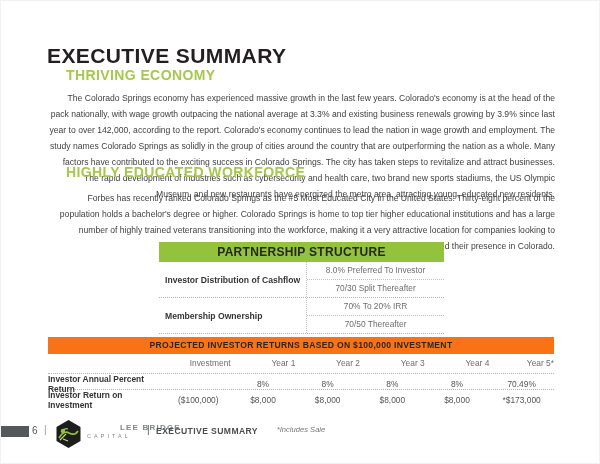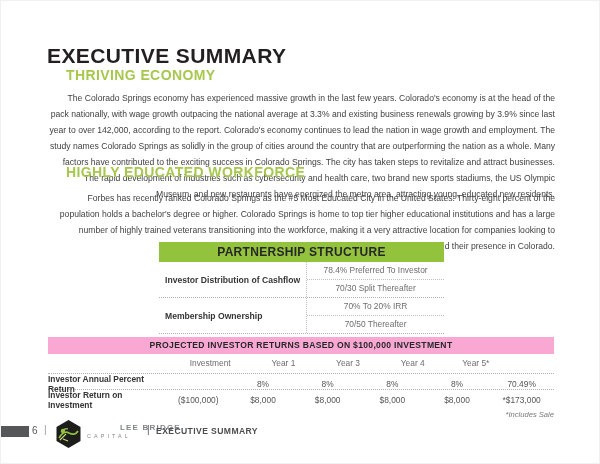--- a/index.html
+++ b/index.html
@@ -21,28 +21,28 @@
   .pt-body{border-bottom:1px dotted #b3b3b3;}
   .pt-row{display:flex;}
   .pt-row + .pt-row{border-top:1px dotted #b3b3b3;}
   .pt-label{width:52%;box-sizing:border-box;display:flex;align-items:center;padding-left:6px;font-size:8.6px;font-weight:700;color:#353535;border-right:1px dotted #c0c0c0;text-align:center;}
   .pt-values{width:48%;display:flex;flex-direction:column;}
   .pt-value{height:17px;line-height:17px;text-align:center;font-size:8.4px;color:#6e6e6e;}
   .pt-value + .pt-value{border-top:1px dotted #c0c0c0;}
 
   
   .rt{position:absolute;left:47px;top:336px;width:506px;}
-  .rt-title{background:#f9a8d4;height:17px;line-height:17px;text-align:center;font-size:8.6px;font-weight:700;color:#272727;letter-spacing:0.3px;}
+  .rt-title{background:#f97316;height:17px;line-height:17px;text-align:center;font-size:8.6px;font-weight:700;color:#272727;letter-spacing:0.3px;}
   .rt-row{display:grid;grid-template-columns:118px repeat(6,1fr);align-items:center;}
   .rt-colhead{height:19px;line-height:19px;text-align:right;font-size:8.4px;color:#6e6e6e;}
   .rt-datarow{height:15px;border-top:1px dotted #b3b3b3;}
   .rt-datarow:last-of-type{border-bottom:1px dotted #b3b3b3;}
   .rt-label{font-size:8.4px;font-weight:700;color:#353535;text-align:left;}
   .rt-cell{font-size:8.4px;color:#565656;text-align:center;}
-  .rt-footnote{margin-top:5px;text-align:right;font-size:7.6px;font-style:italic;color:#7a7a7a;}
+  .rt-footnote{margin-top:20px;text-align:center;font-size:7.6px;font-style:italic;color:#7a7a7a;}
 
   
   .footer{position:absolute;left:0;top:417px;width:600px;height:34px;}
   .footer-bar{position:absolute;left:0;top:8px;width:28px;height:11px;background:#565759;}
   .footer-pagenum{position:absolute;left:31px;top:7px;font-size:10px;color:#565759;}
   .footer-div1{position:absolute;left:43px;top:6px;font-size:10px;color:#9a9a9a;}
   .footer-logo{position:absolute;left:54px;top:1px;width:27px;height:30px;}
   .brand{position:absolute;left:86px;top:5px;}
   .brand-line1{font-size:8px;font-weight:700;color:#85868a;letter-spacing:1.2px;padding-left:33px;}
   .brand-line2{font-size:5.4px;color:#85868a;letter-spacing:3.1px;margin-top:1px;}
@@ -61,41 +61,42 @@
 
   <div class="sec-heading" id="sec2-heading">HIGHLY EDUCATED WORKFORCE</div>
   <p class="sec-body" id="sec2-body">Forbes has recently ranked Colorado Springs as the #5 Most Educated City in the United States. Thirty-eight percent of the population holds a bachelor's degree or higher. Colorado Springs is home to top tier higher educational institutions and has a large number of highly trained veterans transitioning into the workforce, making it a very attractive location for companies looking to relocate or expand their presence in Colorado.</p>
 
   <div class="pt">
     <div class="pt-header">PARTNERSHIP STRUCTURE</div>
     <div class="pt-body">
       <div class="pt-row">
         <div class="pt-label">Investor Distribution of Cashflow</div>
         <div class="pt-values">
-          <div class="pt-value">78.4% Preferred To Investor</div>
+          <div class="pt-value">8.0% Preferred To Investor</div>
           <div class="pt-value">70/30 Split Thereafter</div>
         </div>
       </div>
       <div class="pt-row">
         <div class="pt-label">Membership Ownership</div>
         <div class="pt-values">
           <div class="pt-value">70% To 20% IRR</div>
           <div class="pt-value">70/50 Thereafter</div>
         </div>
       </div>
     </div>
   </div>
 
   <div class="rt">
     <div class="rt-title">PROJECTED INVESTOR RETURNS BASED ON $100,000 INVESTMENT</div>
 
     <div class="rt-row">
       <div class="rt-colhead"></div>
       <div class="rt-colhead">Investment</div>
       <div class="rt-colhead">Year 1</div>
+      <div class="rt-colhead">Year 2</div>
       <div class="rt-colhead">Year 3</div>
       <div class="rt-colhead">Year 4</div>
       <div class="rt-colhead">Year 5*</div>
     </div>
 
     <div class="rt-row rt-datarow">
       <div class="rt-label">Investor Annual Percent Return</div>
       <div class="rt-cell"></div>
       <div class="rt-cell">8%</div>
       <div class="rt-cell">8%</div>

